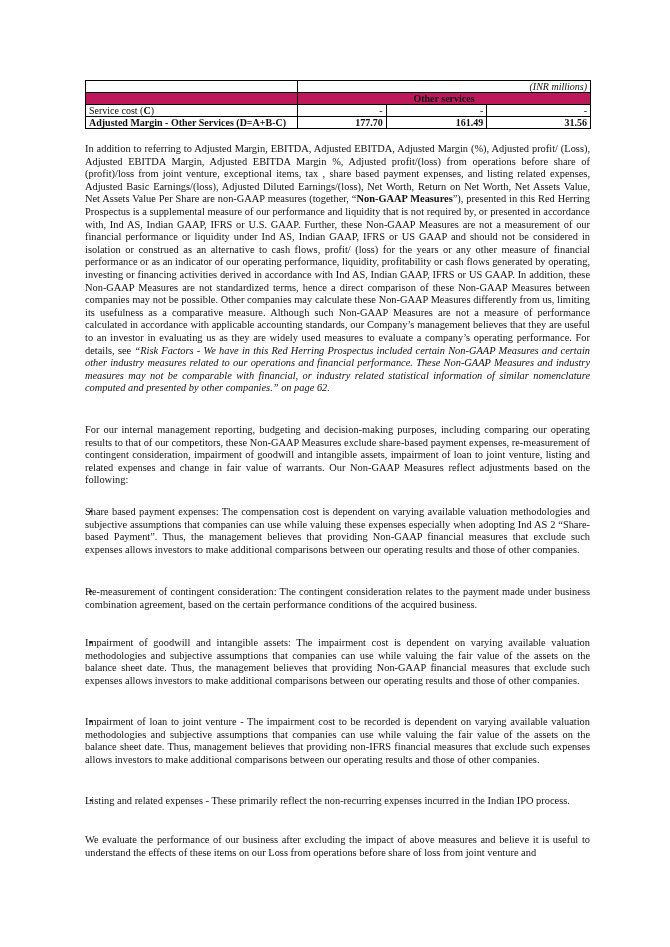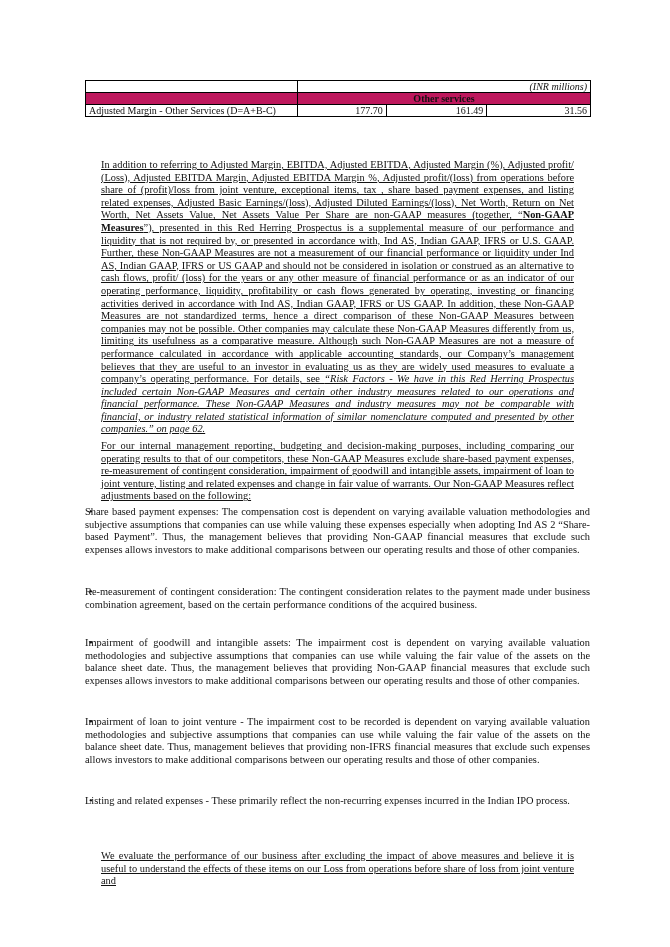--- a/index.html
+++ b/index.html
@@ -6,24 +6,24 @@
   body { width: 670px; height: 947px; position: relative; overflow: hidden;
          font-family: "Liberation Serif", serif; color: #111; }
   .page { position: absolute; left: 0; top: 0; width: 614px; height: 947px; }
   table.fin { position: absolute; left: 85px; top: 80px; width: 506px;
               border-collapse: collapse; font-size: 10px; line-height: 11px; }
   table.fin td { border: 1px solid #000; padding: 0 3px; height: 11px; white-space: nowrap; }
   table.fin td.num { text-align: right; }
   table.fin tr.gray td { background: #be185d; }
   table.fin td.unit { text-align: right; font-style: italic; }
   table.fin td.hdr { text-align: center; font-weight: bold; }
-  table.fin tr.bold td { font-weight: normal; }
+  table.fin tr.bold td { font-weight: bold; }
   .body-text { position: absolute; left: 85px; width: 505px; font-size: 10.4px;
                line-height: 12.6px; text-align: justify; }
-  .body-text p { margin: 16px; text-decoration: underline; }
+  .body-text p { margin: 0; }
   .it { font-style: italic; }
   .b { font-weight: bold; }
   .bullet-list { position: absolute; left: 85px; width: 505px; font-size: 10.4px; line-height: 12.6px; }
   .bullet { position: absolute; left: 0; width: 505px; }
   .bullet .dot { position: absolute; left: 4px; top: 0; }
   .bullet .txt { text-align: justify; display: block; }
   .page-num { position: absolute; left: 0; width: 670px; top: 889px; text-align: center; font-size: 10px; }
 </style>
 </head>
 <body>
@@ -38,20 +38,26 @@
         <col style="width:104px">
     </colgroup>
     <tbody>
         <tr>
       <td></td>
       <td colspan="3" class="unit">(INR millions)</td>
     </tr>
     <tr class="gray">
       <td></td>
       <td colspan="3" class="hdr">Other services</td>
+    </tr>
+    <tr>
+      <td><span>Service cost (</span><b>C</b><span>)</span></td>
+      <td class="num">-</td>
+      <td class="num">-</td>
+      <td class="num">-</td>
     </tr>
     <tr class="bold">
       <td>Adjusted Margin - Other Services (D=A+B-C)</td>
       <td class="num">177.70</td>
       <td class="num">161.49</td>
       <td class="num">31.56</td>
     </tr>
   </tbody>
     </table>
 

